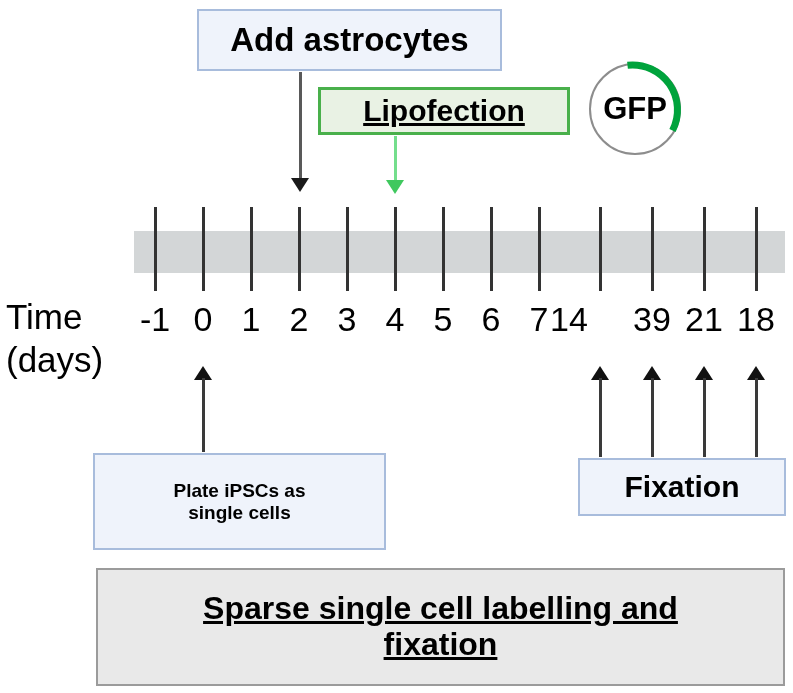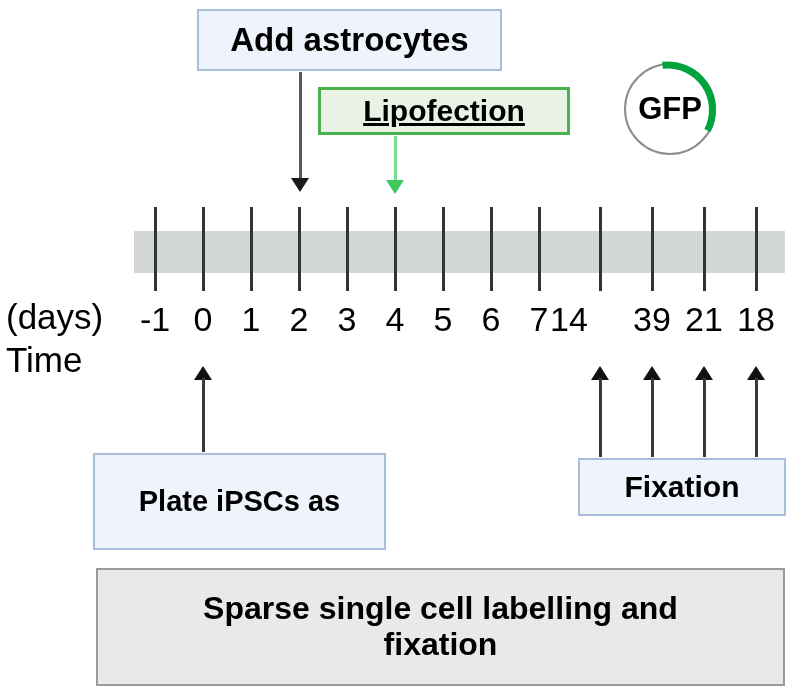--- a/index.html
+++ b/index.html
@@ -48,35 +48,36 @@
   #box-add-astrocytes {
     left: 197px; top: 9px; width: 305px; height: 62px;
     font-size: 33px;
   }
   #box-lipofection {
     left: 318px; top: 87px; width: 252px; height: 48px;
     font-size: 30px;
   }
   #box-plate-ipscs {
     left: 93px; top: 453px; width: 293px; height: 97px;
-    font-size: 29px;
+    font-size: 19px;
   }
   #box-fixation {
     left: 578px; top: 458px; width: 208px; height: 58px;
     font-size: 30px;
   }
   #box-summary {
     left: 96px; top: 568px; width: 689px; height: 118px;
     font-size: 32px;
+    text-decoration: underline;
   }
 
   
   #gfp-plasmid {
     position: absolute;
-    left: 618px; top: 57px;
+    left: 583px; top: 57px;
     width: 104px; height: 104px;
   }
   #gfp-label {
     position: absolute;
     left: 0; top: 0;
     width: 104px; height: 104px;
     display: flex;
     align-items: center;
     justify-content: center;
     font-size: 31px;
@@ -207,22 +208,22 @@
   <div class="day-label" style="left:395px;">4</div>
   <div class="day-label" style="left:443px;">5</div>
   <div class="day-label" style="left:491px;">6</div>
   <div class="day-label" style="left:539px;">7</div>
   <div class="day-label" style="left:569px;">14</div>
   <div class="day-label" style="left:652px;">39</div>
   <div class="day-label" style="left:704px;">21</div>
   <div class="day-label" style="left:756px;">18</div>
 
   <div id="time-axis-label">
+    <div>Time</div>
     <div>(days)</div>
-    <div>Time</div>
   </div>
 
   <div class="arrow arrow-up arrow-dark abs" style="left:203px; top:366px; height:86px;">
     <div class="head"></div>
     <div class="shaft" style="height:74px;"></div>
   </div>
 
   <div class="arrow arrow-up arrow-dark abs" style="left:600px; top:366px; height:91px;">
     <div class="head"></div>
     <div class="shaft" style="height:79px;"></div>
@@ -239,20 +240,21 @@
   </div>
 
   <div class="arrow arrow-up arrow-dark abs" style="left:756px; top:366px; height:91px;">
     <div class="head"></div>
     <div class="shaft" style="height:79px;"></div>
   </div>
 
   <div class="box box-blue" id="box-plate-ipscs">
     <div>
       <div>Plate iPSCs as</div>
+      <div>single cells</div>
     </div>
   </div>
 
   <div class="box box-blue" id="box-fixation">
     <span>Fixation</span>
   </div>
 
   <div class="box box-gray" id="box-summary">
     <div>
       <div>Sparse single cell labelling and</div>

